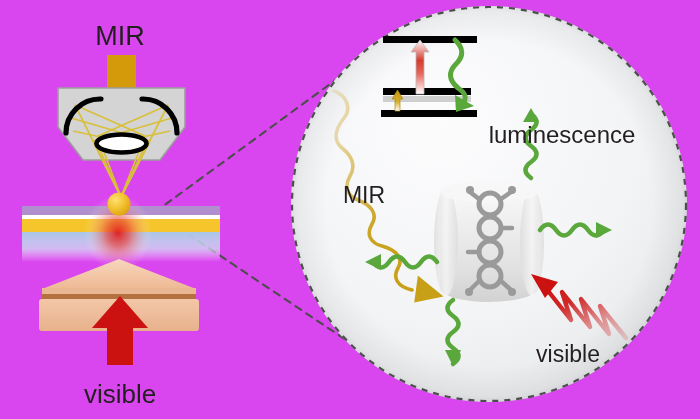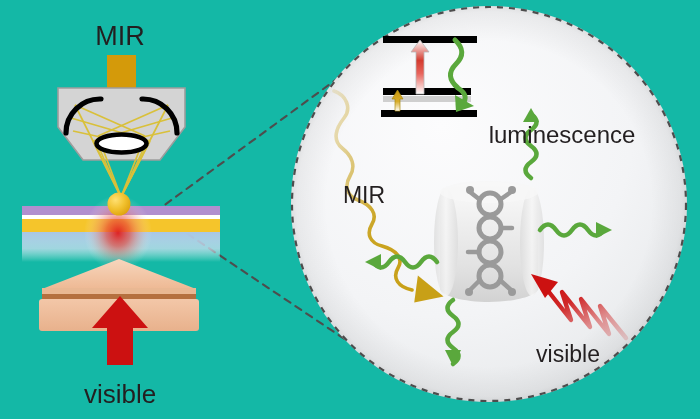--- a/index.html
+++ b/index.html
@@ -10,21 +10,21 @@
   body {
     width: 700px;
     height: 419px;
     font-family: "Liberation Sans", sans-serif;
     overflow: hidden;
   }
   #figure-root {
     position: relative;
     width: 700px;
     height: 419px;
-    background: #14b8a6;
+    background: #d946ef;
   }
   #figure-svg {
     position: absolute;
     left: 0;
     top: 0;
     width: 700px;
     height: 419px;
   }
   .fig-label {
     font-family: "Liberation Sans", sans-serif;

